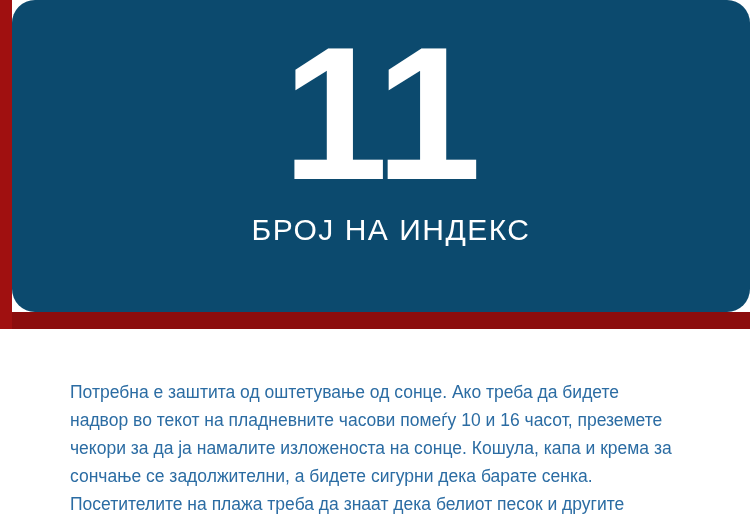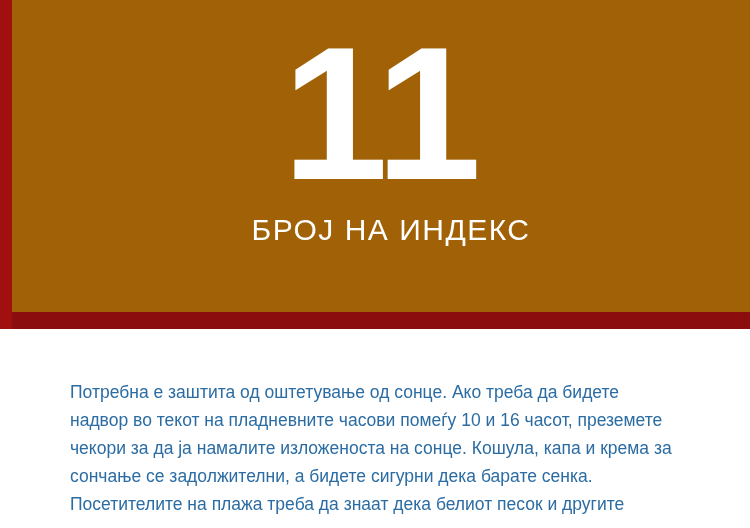--- a/index.html
+++ b/index.html
@@ -27,22 +27,23 @@
     width: 12px;
     height: 329px;
     background: #a01010;
   }
   .uv-banner {
     position: absolute;
     left: 12px;
     top: 0;
     width: 738px;
     height: 312px;
-    background: #a16207;
+    background: #0c4a6e;
     overflow: hidden;
+    border-radius: 23px;
   }
   .uv-banner-bottom {
     position: absolute;
     left: 12px;
     top: 312px;
     width: 738px;
     height: 17px;
     background: #8c0d0d;
   }
   .uv-index-number {

